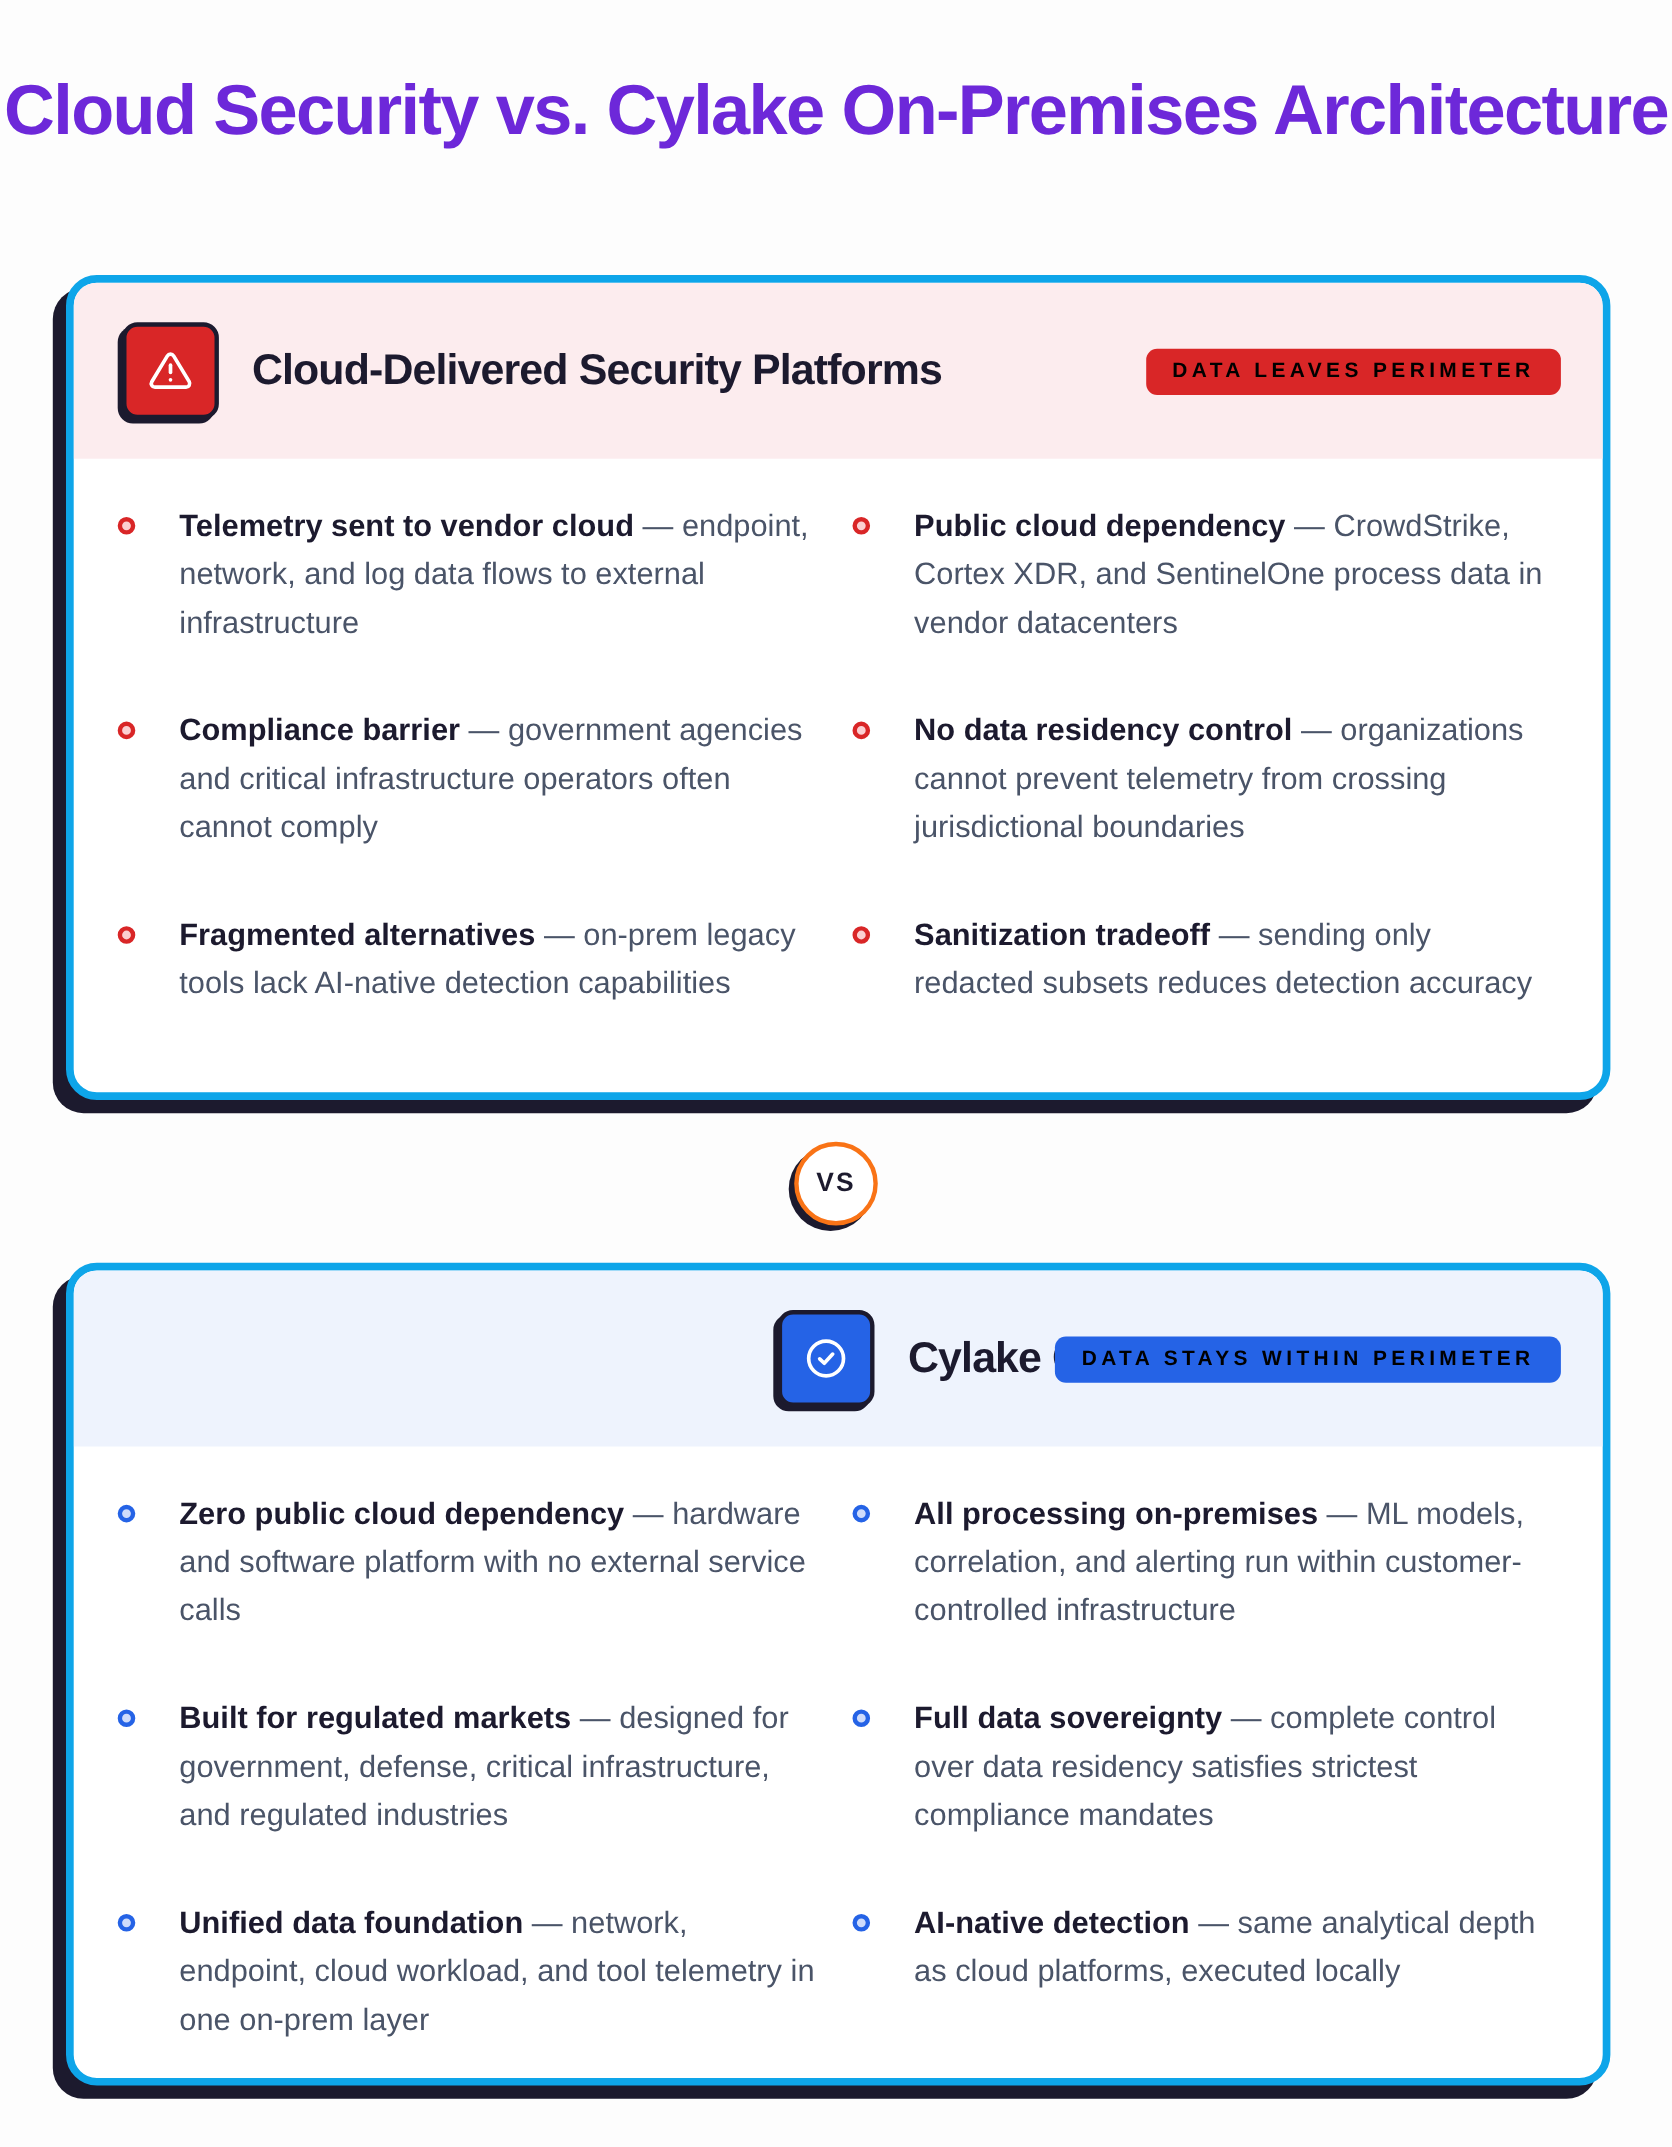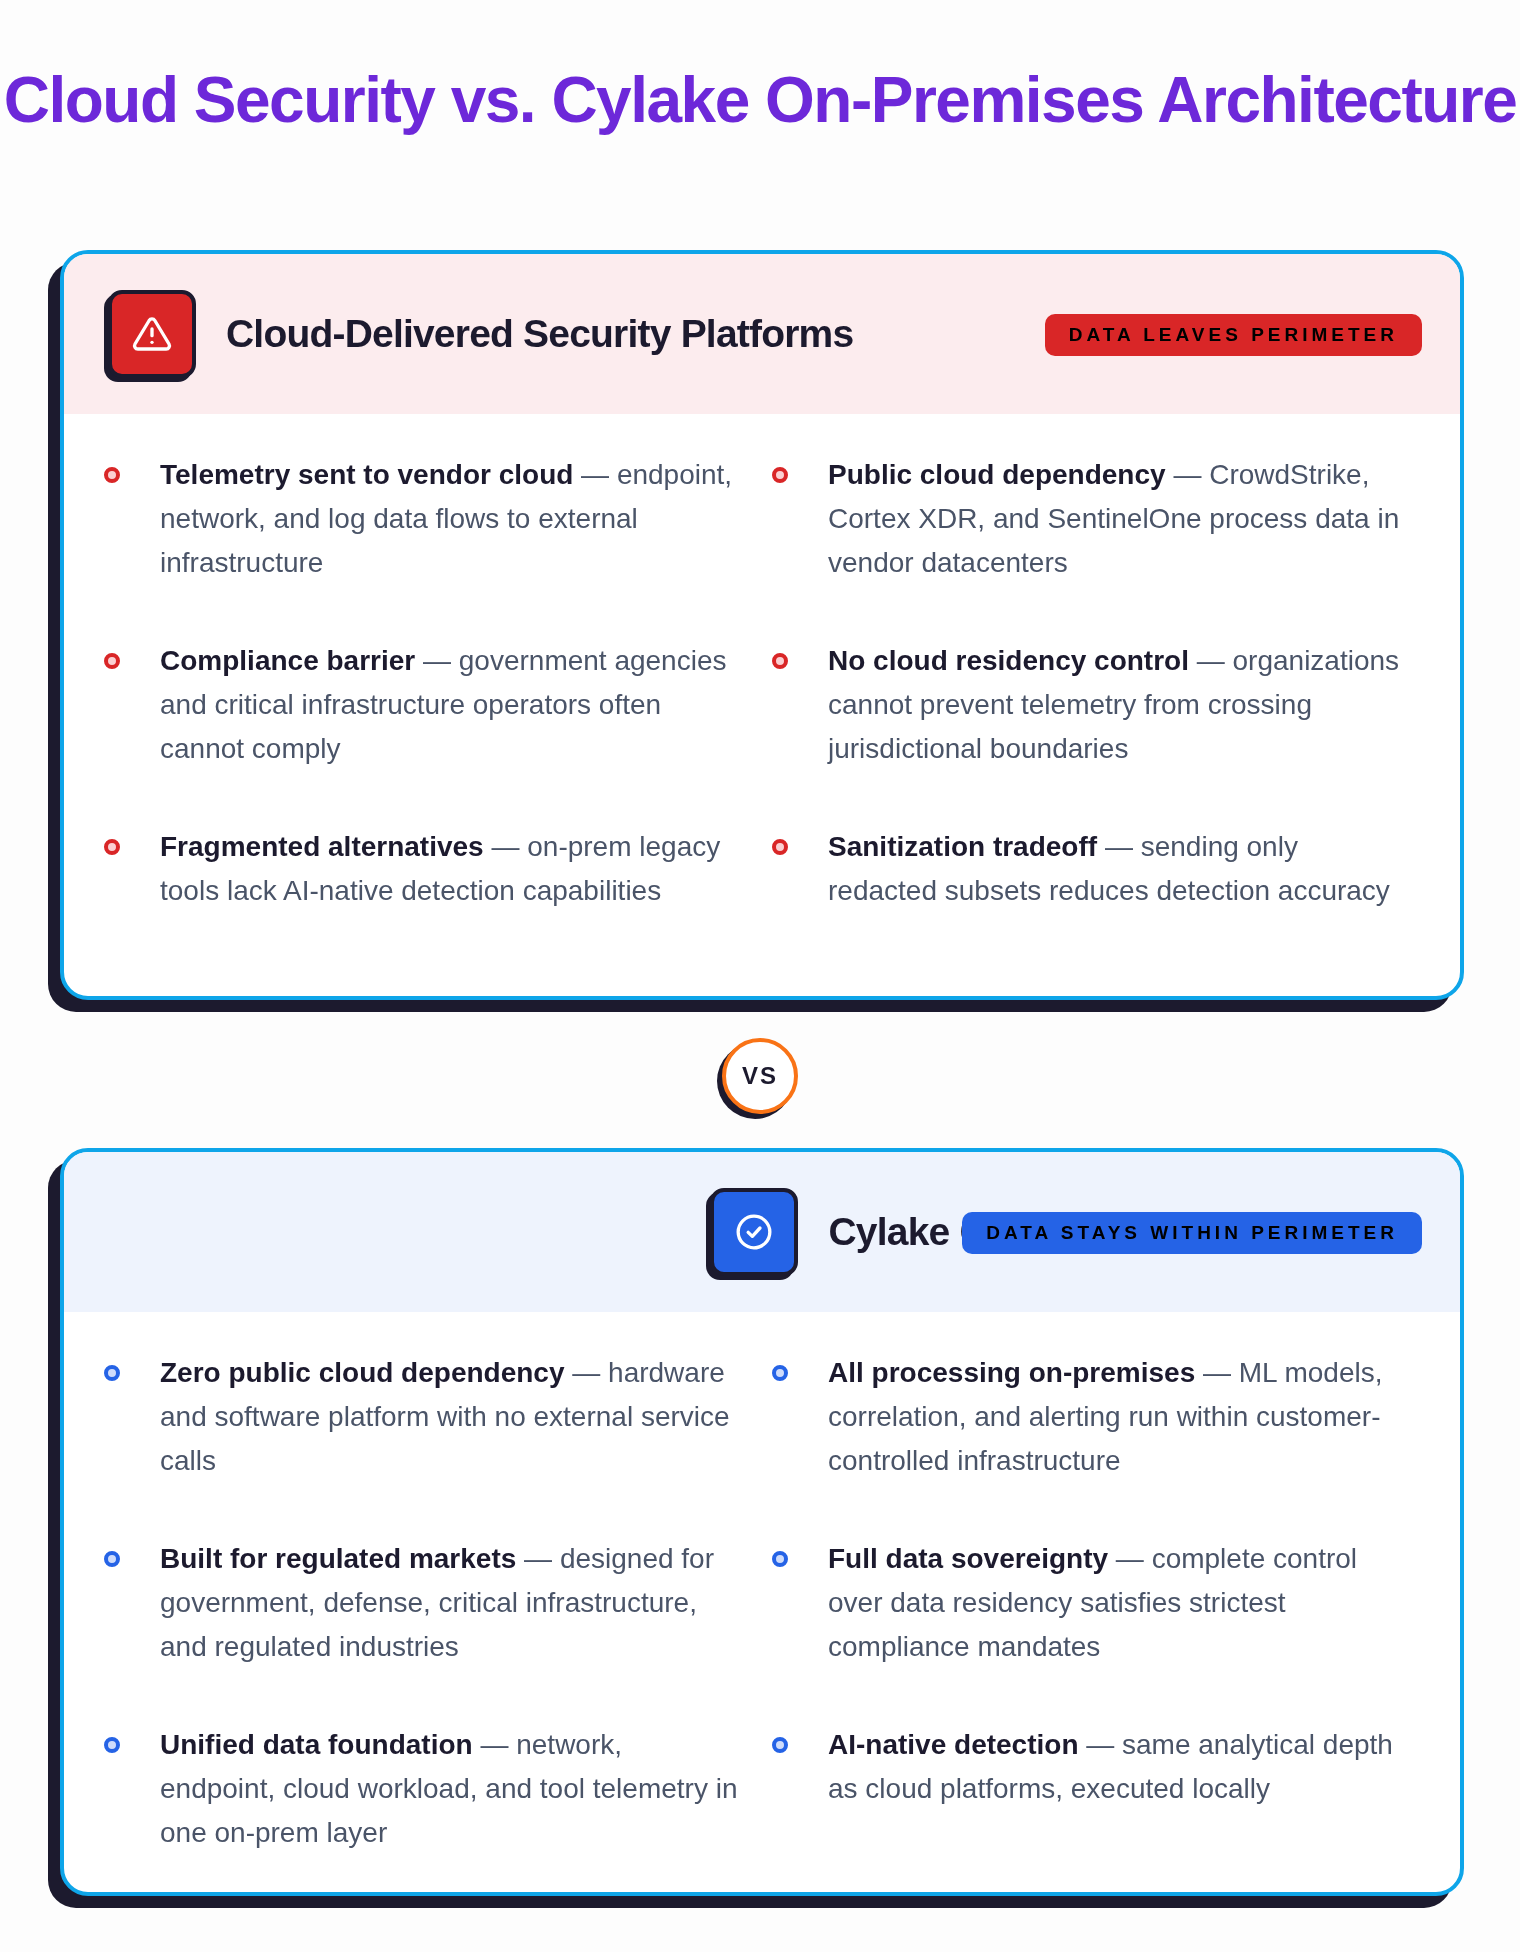--- a/index.html
+++ b/index.html
@@ -7,21 +7,21 @@
   body { font-family: "Liberation Sans", "DejaVu Sans", sans-serif; color: #1c1a2e; position: relative; }
 
   .page-title {
     position: absolute; left: 0; top: 62px; width: 1520px;
     text-align: center; font-weight: 700; font-size: 64px; line-height: 76px;
     letter-spacing: -1.5px; color: #6d28d9;
   }
 
   .card {
     position: absolute; left: 60px; width: 1404px;
-    background: #ffffff; border: 4px solid #0ea5e9; border-radius: 28px;
+    background: #ffffff; border: 7px solid #0ea5e9; border-radius: 28px;
     box-shadow: -12px 12px 0 0 #1c1a2e;
     overflow: hidden;
   }
   .card.cloud { top: 250px; height: 750px; }
   .card.onprem { top: 1148px; height: 748px; }
 
   .card-header {
     position: relative; height: 160px; padding: 0 40px 0 40px;
     display: flex; align-items: center;
   }
@@ -100,21 +100,21 @@
     <div class="item">
       <span class="bullet"></span>
       <span class="lead">Public cloud dependency</span><span class="dash"> — </span><span>CrowdStrike, Cortex XDR, and SentinelOne process data in vendor datacenters</span>
     </div>
     <div class="item">
       <span class="bullet"></span>
       <span class="lead">Compliance barrier</span><span class="dash"> — </span><span>government agencies and critical infrastructure operators often cannot comply</span>
     </div>
     <div class="item">
       <span class="bullet"></span>
-      <span class="lead">No cloud residency control</span><span class="dash"> — </span><span>organizations cannot prevent telemetry from crossing jurisdictional boundaries</span>
+      <span class="lead">No data residency control</span><span class="dash"> — </span><span>organizations cannot prevent telemetry from crossing jurisdictional boundaries</span>
     </div>
     <div class="item">
       <span class="bullet"></span>
       <span class="lead">Fragmented alternatives</span><span class="dash"> — </span><span>on-prem legacy tools lack AI-native detection capabilities</span>
     </div>
     <div class="item">
       <span class="bullet"></span>
       <span class="lead">Sanitization tradeoff</span><span class="dash"> — </span><span>sending only redacted subsets reduces detection accuracy</span>
     </div>
   </div>

